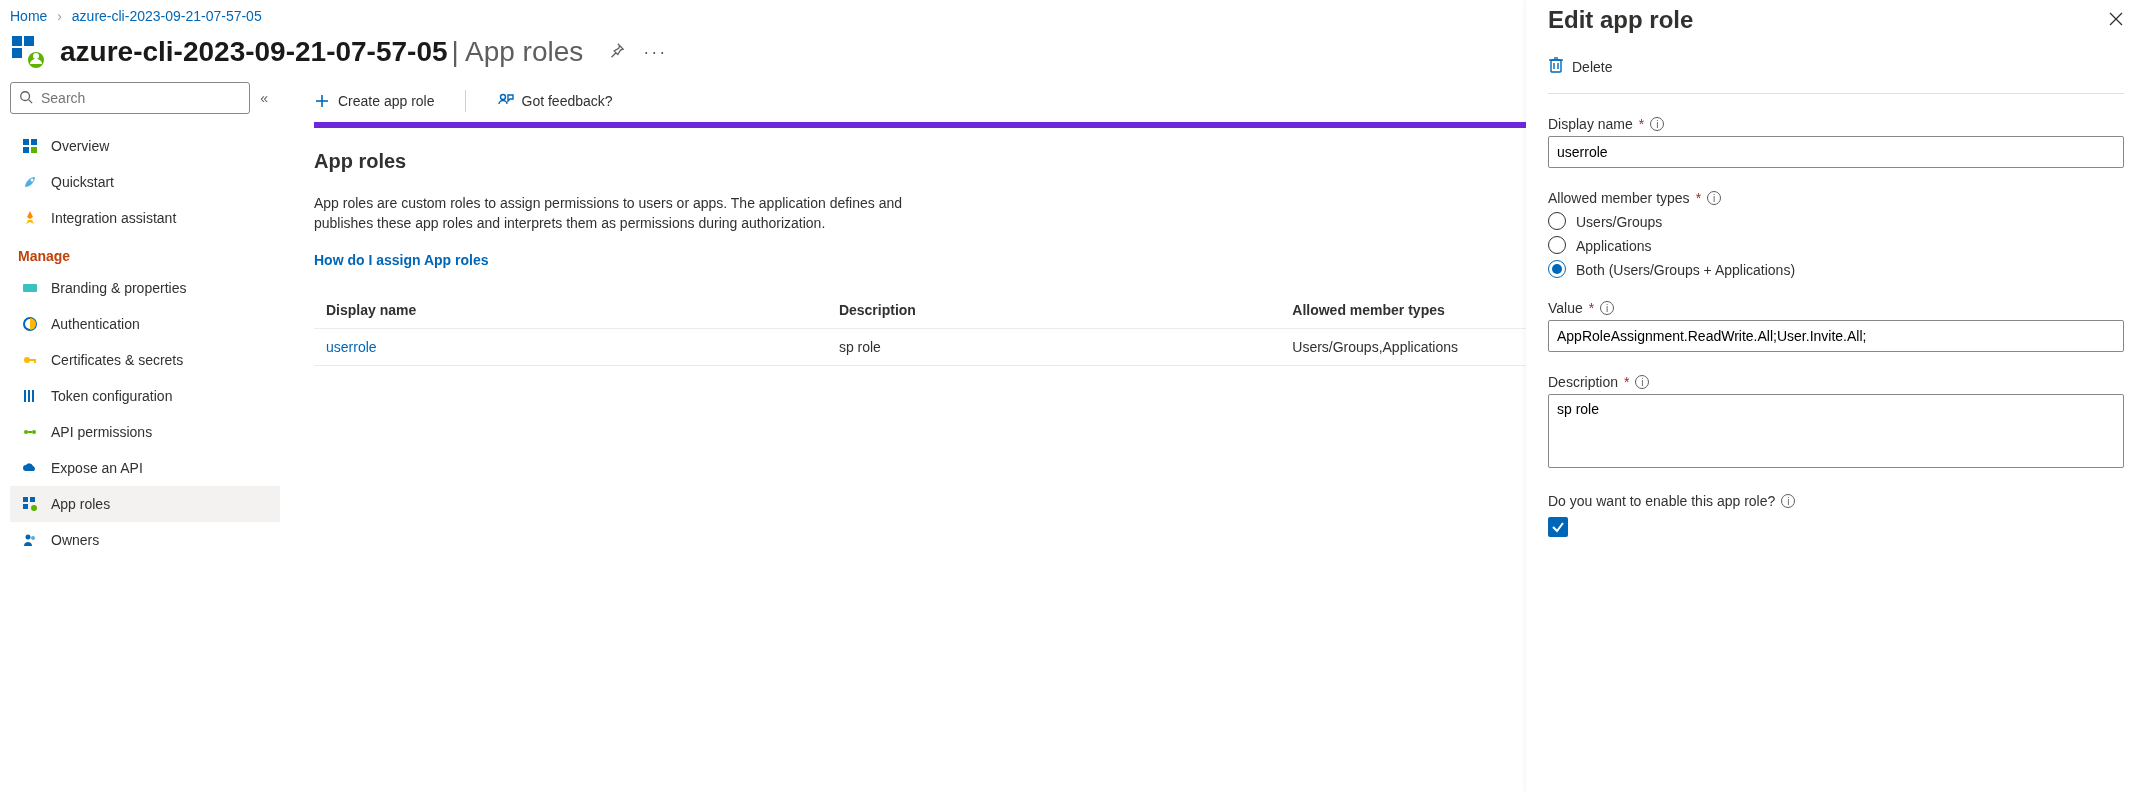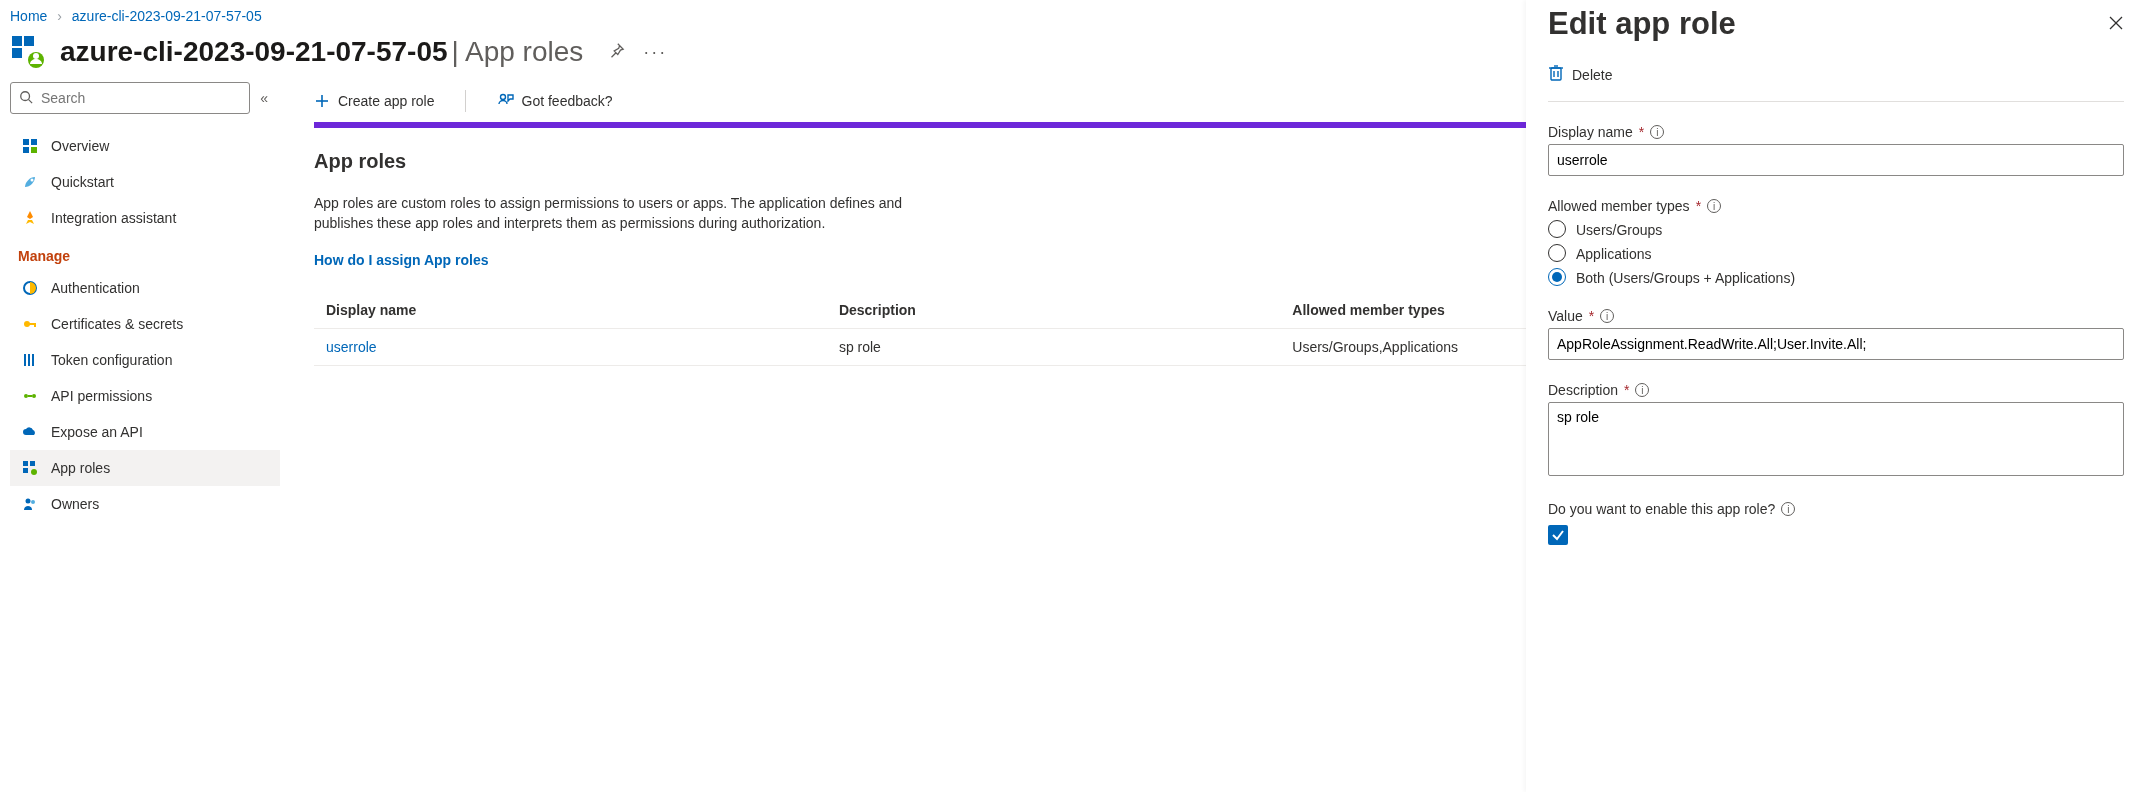--- a/index.html
+++ b/index.html
@@ -45,21 +45,21 @@
   table.role-table td { padding: 10px 12px; border-bottom: 1px solid #edebe9; }
   table.role-table td.link { color: #0067b8; }
   
   .panel {
     position: absolute; right: 0; top: 0; bottom: 0;
     width: 620px; background: #fff;
     padding: 6px 22px 20px 22px;
     box-shadow: -2px 0 4px rgba(0,0,0,0.04);
   }
   .panel-header { display: flex; align-items: center; justify-content: space-between; }
-  .panel-title { font-size: 31px; font-weight: 600; }
+  .panel-title { font-size: 24px; font-weight: 600; }
   .panel-close { cursor: pointer; color: #323130; }
   .panel-delete { display: flex; align-items: center; gap: 8px; color: #323130; margin-top: 22px; padding-bottom: 16px; border-bottom: 1px solid #e1dfdd; cursor: pointer; }
   .panel-delete .del-icon { color: #0067b8; }
   .field { margin-top: 22px; }
   .field-label { display: flex; align-items: center; gap: 6px; font-size: 14px; color: #323130; margin-bottom: 4px; }
   .req { color: #a4262c; }
   .info-icon { width: 14px; height: 14px; border: 1px solid #605e5c; border-radius: 50%; display: inline-flex; align-items:center; justify-content:center; font-size: 10px; color:#605e5c; }
   .text-input { width: 100%; height: 32px; border: 1px solid #8a8886; border-radius: 2px; padding: 4px 8px; font-size: 14px; font-family: inherit; }
   textarea.text-input { height: 74px; resize: none; padding-top: 6px; }
   .radio-row { display: flex; align-items: flex-end; gap: 10px; margin-top: 6px; cursor: pointer; }
@@ -145,20 +145,28 @@
           <svg width="16" height="16" viewBox="0 0 16 16">
             <path d="M8 1l3 6-3 2-3-2 3-6z" fill="#ff8c00"></path>
             <path d="M6 10l-2 4 4-2 4 2-2-4" fill="#ffb900"></path>
           </svg>
         </span>
       <span>Integration assistant</span>
     </div>
 
     <div class="nav-section">Manage</div>
 
+    <div class="nav-item">
+      <span class="nicon">
+          <svg width="16" height="16" viewBox="0 0 16 16">
+            <rect x="1" y="4" width="14" height="8" rx="1" fill="#3cc1c1"></rect>
+          </svg>
+        </span>
+      <span>Branding &amp; properties</span>
+    </div>
     <div class="nav-item">
       <span class="nicon">
           <svg width="16" height="16" viewBox="0 0 16 16">
             <circle cx="8" cy="8" r="6" fill="none" stroke="#0067b8" stroke-width="2"></circle>
             <path d="M8 2a6 6 0 010 12" fill="#ffb900"></path>
           </svg>
         </span>
       <span>Authentication</span>
     </div>
     <div class="nav-item">

